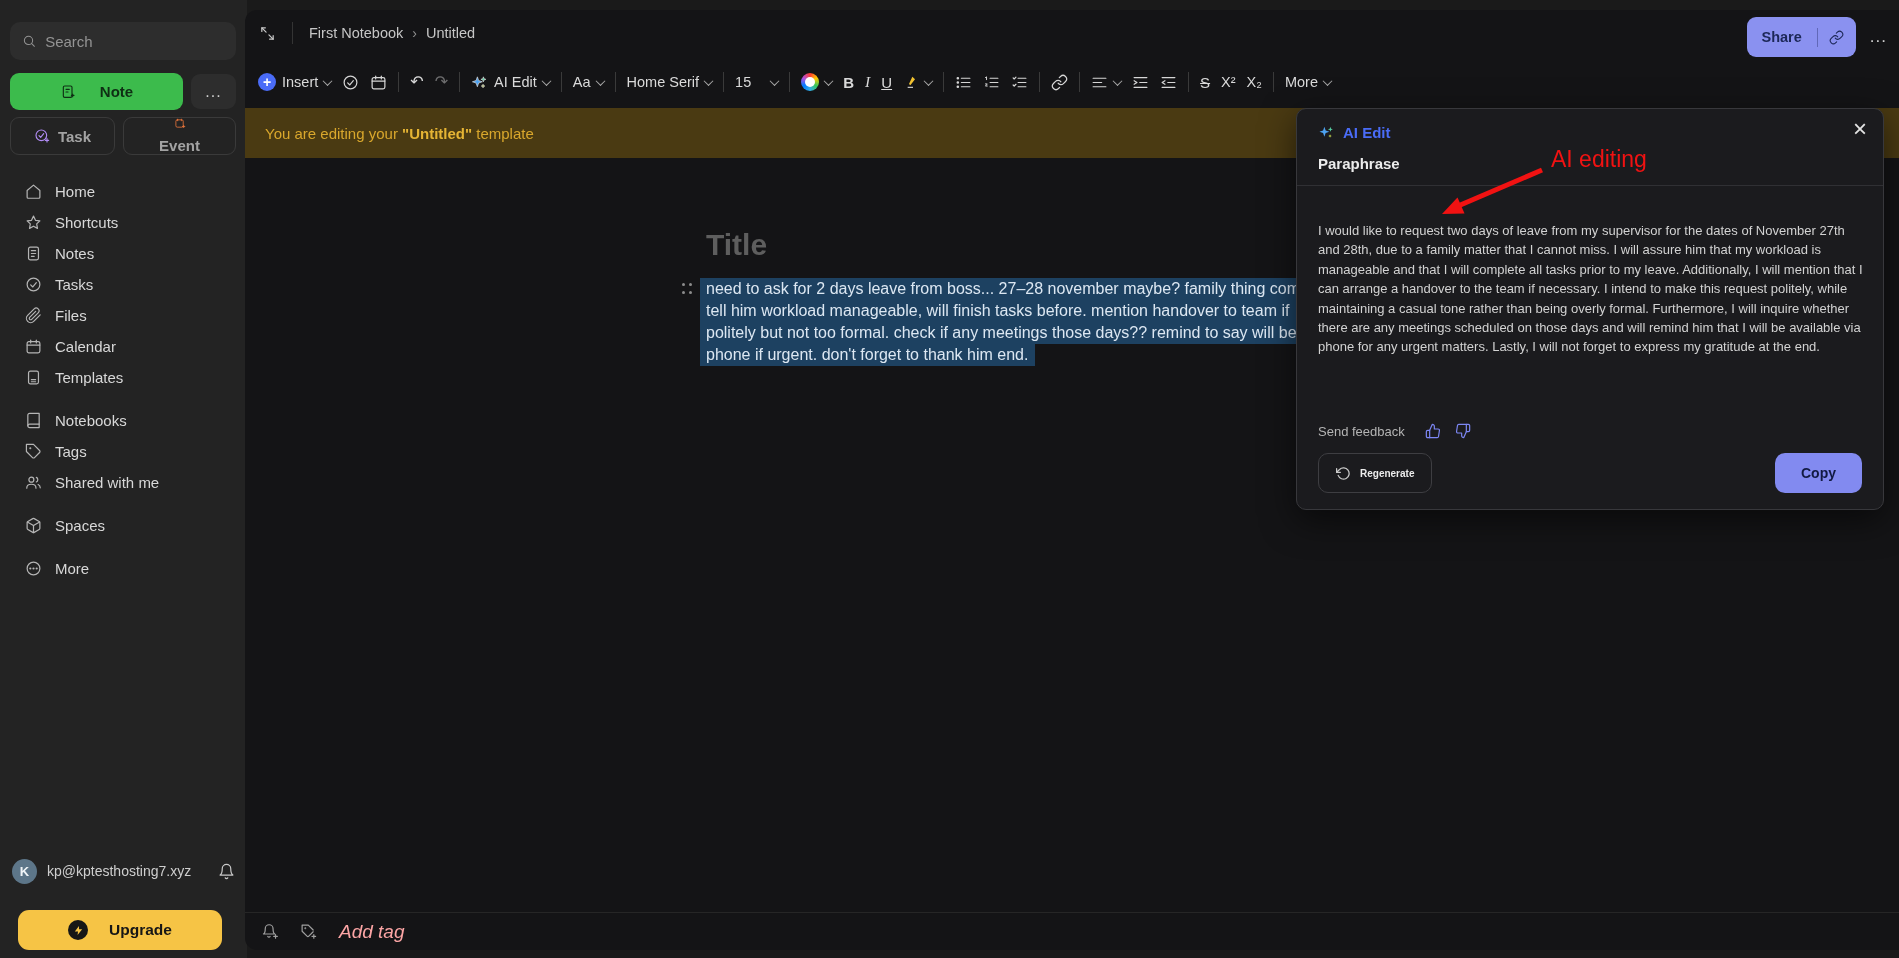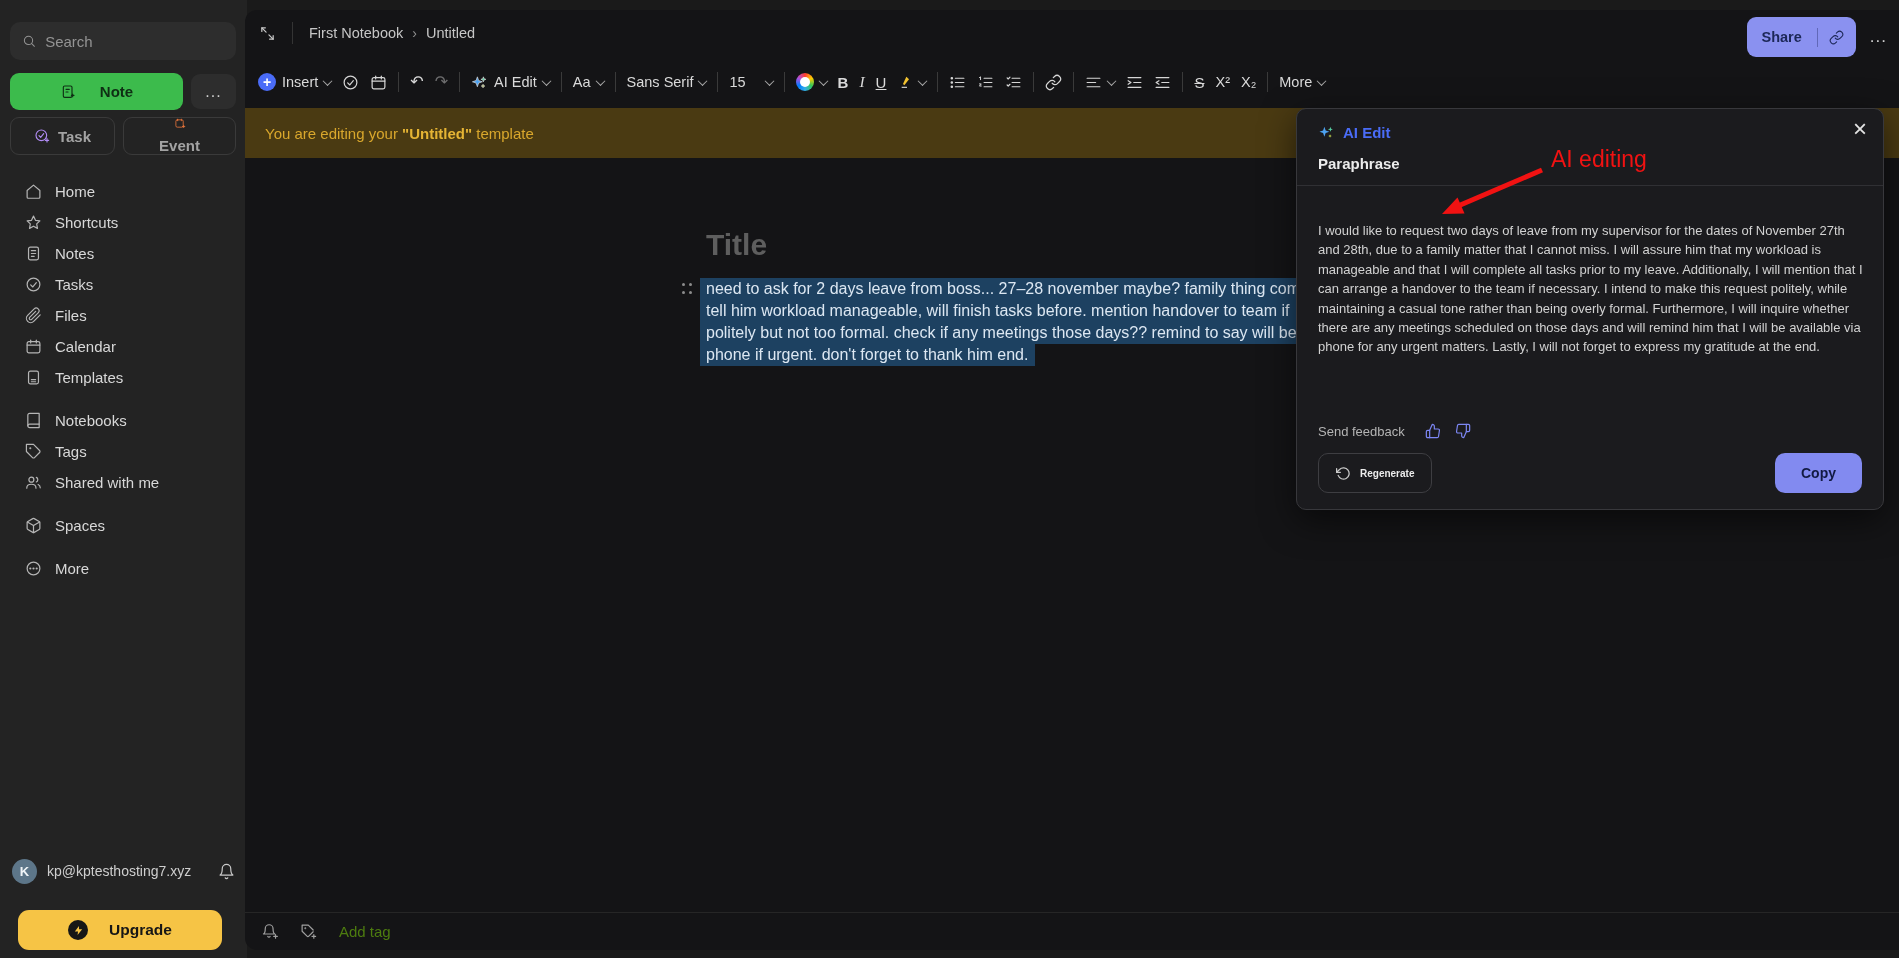--- a/index.html
+++ b/index.html
@@ -65,21 +65,21 @@
 
   
   .doc-title { position:absolute; left:461px; top:218px; font-size:30px; font-weight:700; color:#5e5e5e; }
   .drag-handle { position:absolute; left:437px; top:273px; width:11px; height:12px; display:grid; grid-template-columns:1fr 1fr; gap:3px; }
   .drag-handle span { width:3px; height:3px; border-radius:50%; background:#8c8c8c; }
   .sel-line { position:absolute; left:455px; width:645px; height:22px; background:#1d4161; color:#dce7f2; font-size:16px; line-height:22px; padding-left:6px; white-space:nowrap; overflow:hidden; }
   .sel-line.last { width:auto; padding-right:7px; }
 
   
   .bottom-bar { position:absolute; left:0; bottom:0; width:100%; height:38px; border-top:1px solid #262626; display:flex; align-items:center; padding-left:16px; gap:22px; }
-  .add-tag-label { color:#4d7c0f; font-size:15px; }
+  .add-tag-label { color:#fca5a5; font-size:19px;font-style:italic; }
 
   
   .ai-panel { position:absolute; left:1296px; top:108px; width:588px; height:402px; background:#1b1b1e; border:1px solid #38383c; border-radius:10px; box-shadow:0 10px 34px rgba(0,0,0,.55); z-index:5; }
   .ai-head { display:flex; align-items:center; gap:8px; padding:15px 21px 0 21px; }
   .ai-title { color:#4a6cf7; font-size:15px; font-weight:700; }
   .ai-close { position:absolute; right:16px; top:8px; color:#e3e3e3; font-size:24px; line-height:1; background:transparent; border:0; cursor:pointer; font-family:inherit; }
   .ai-mode { padding:14px 21px 0 21px; color:#ececec; font-size:15px; font-weight:700; }
   .ai-div { margin-top:13px; height:1px; background:#303034; }
   .ai-body { padding:35px 21px 0 21px; width:592px; color:#d2d2d2; font-size:13px; line-height:19.4px; }
   .ai-body p { width:552px; }
@@ -327,21 +327,21 @@
         <span>AI Edit</span>
           <span class="chev"></span>
       </span>
       <span class="tdiv"></span>
       <span class="tb">
           <span>Aa</span>
           <span class="chev"></span>
         </span>
       <span class="tdiv"></span>
       <span class="tb">
-          <span>Sans Serif</span>
+          <span>Home Serif</span>
           <span class="chev"></span>
         </span>
       <span class="tdiv"></span>
       <span class="tb">
           <span>15</span>
           <span class="chev" style="margin-left:14px"></span>
         </span>
       <span class="tdiv"></span>
       <span class="tb">
           <span class="color-wheel"></span>

